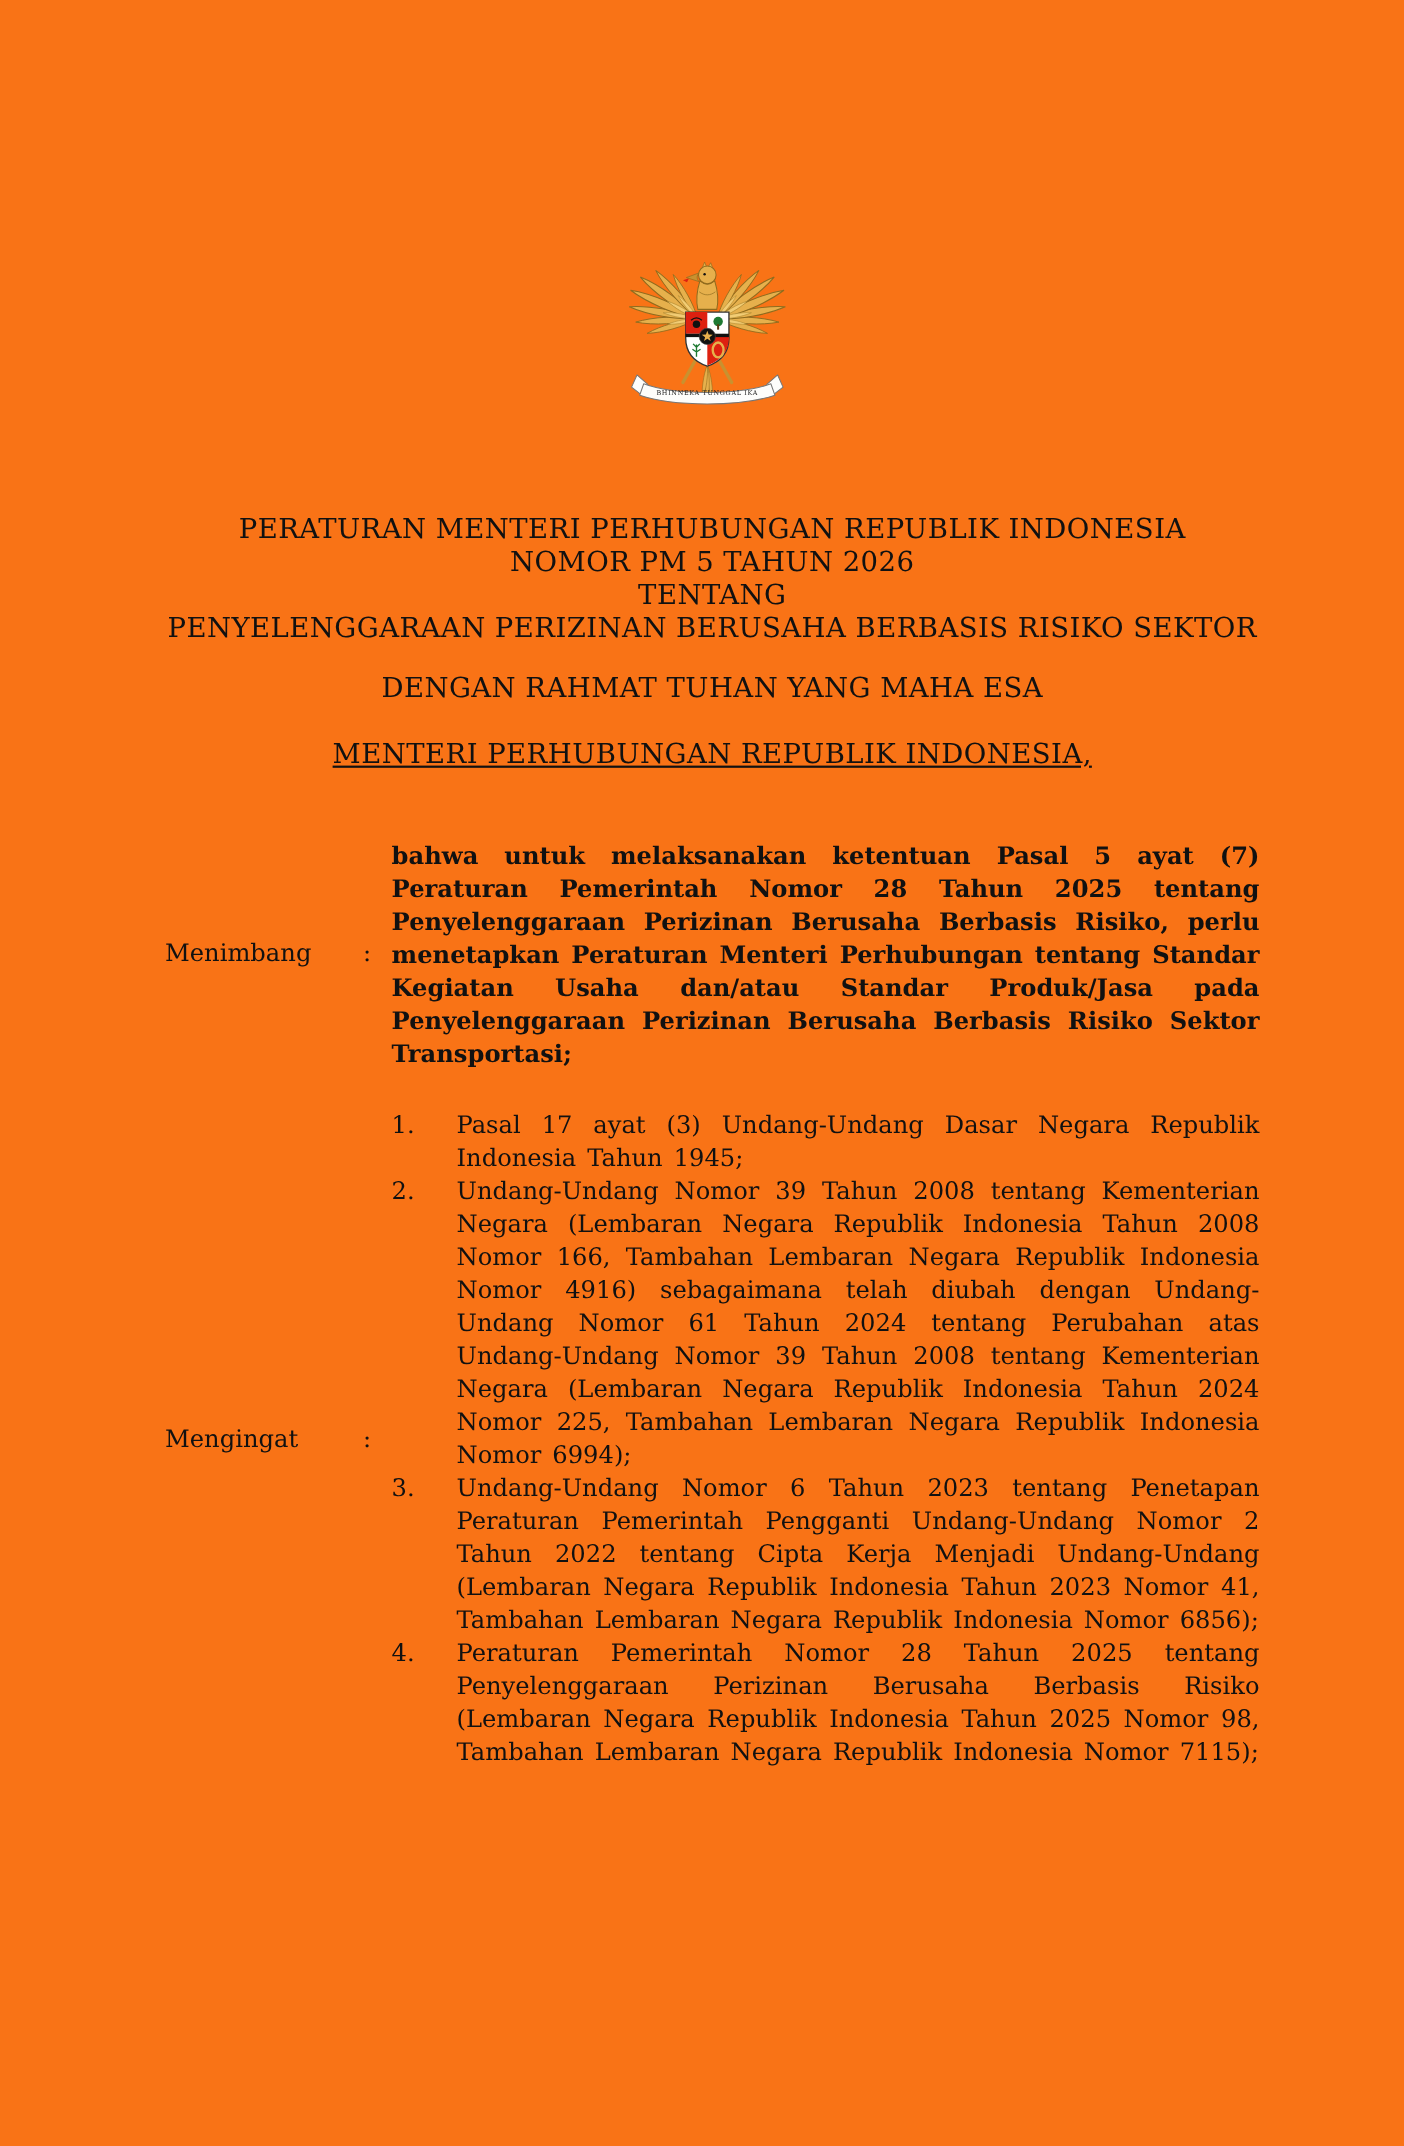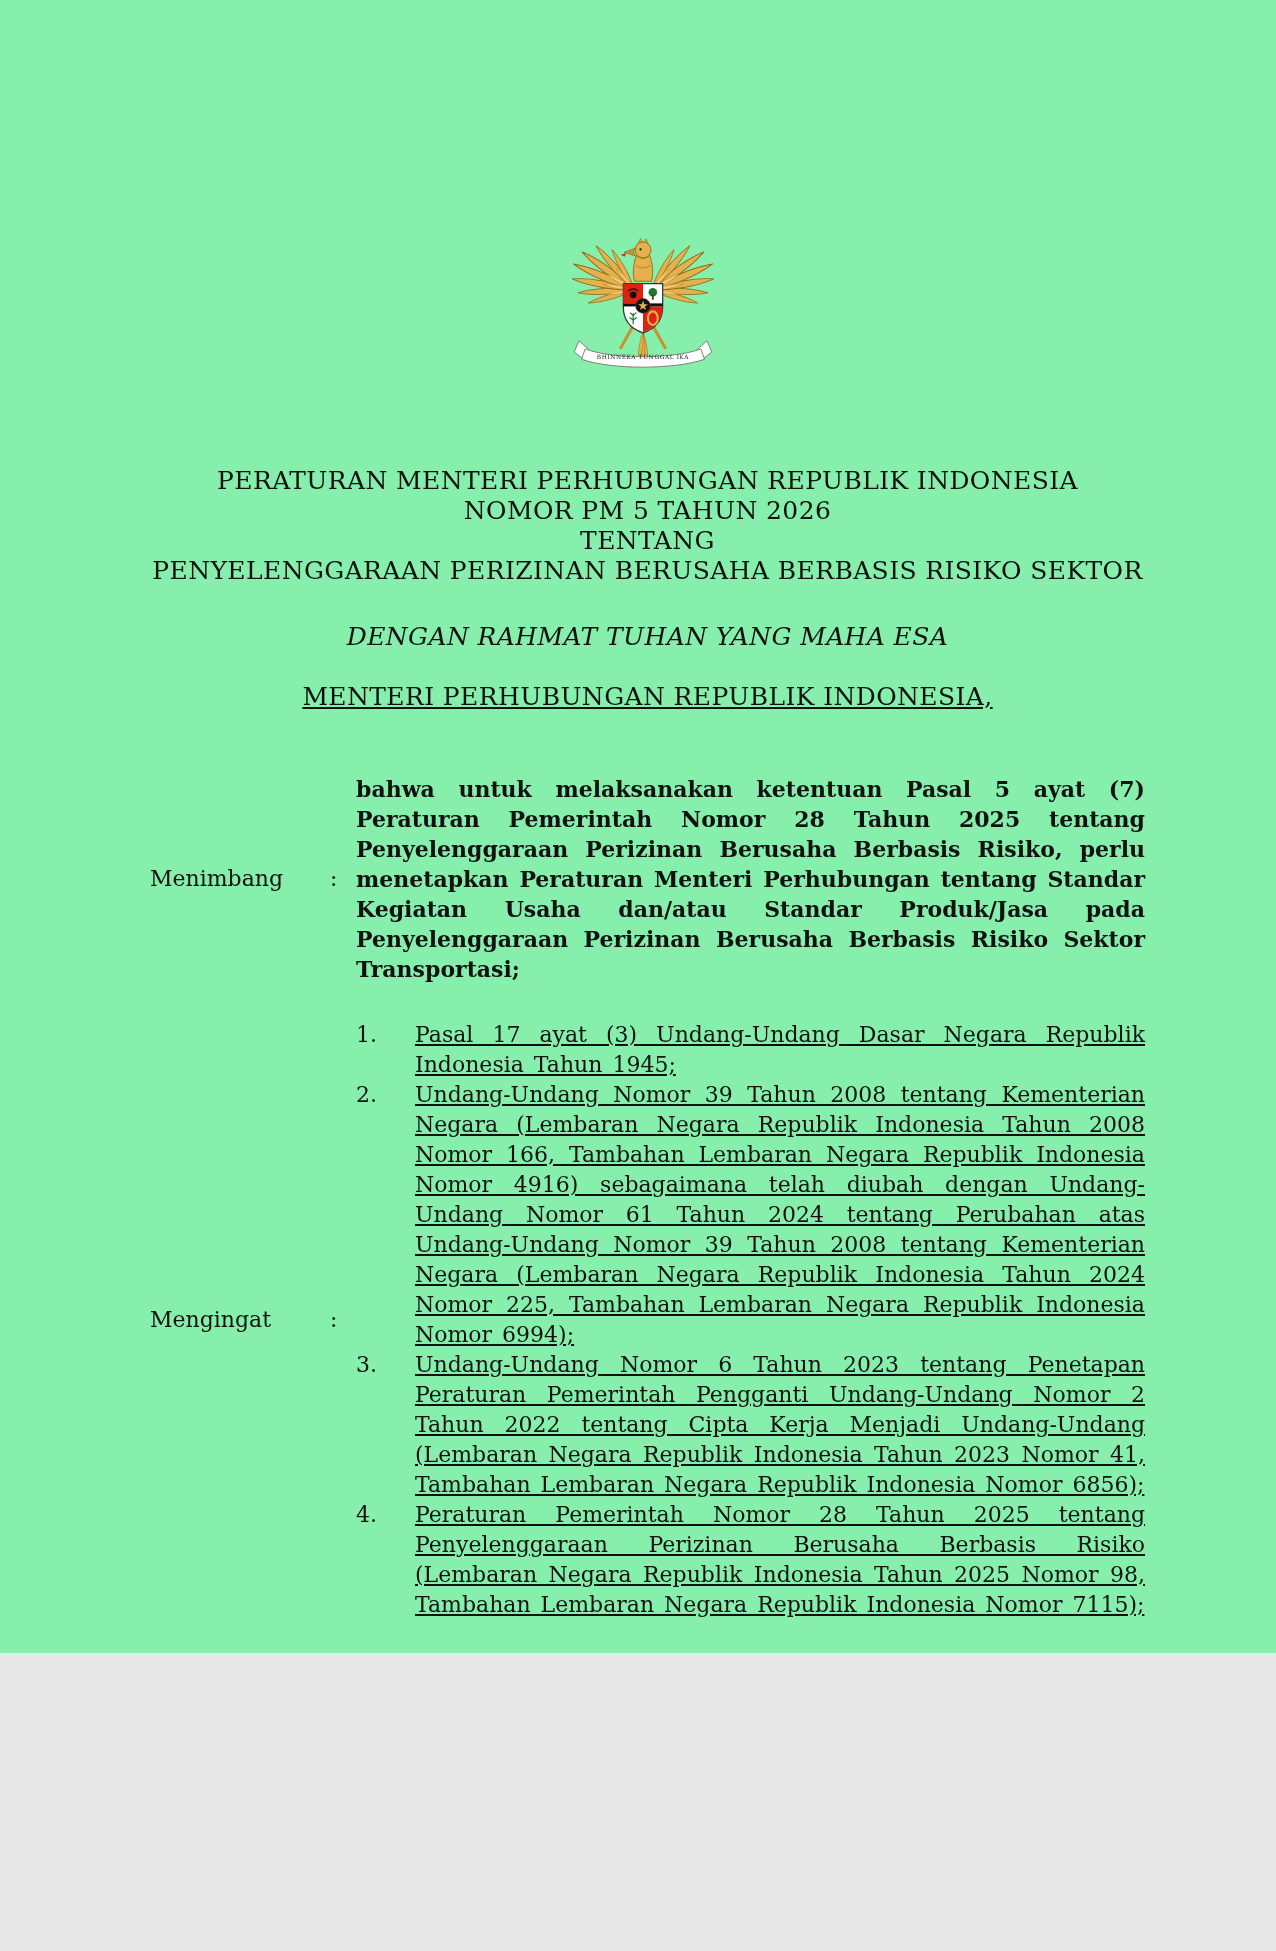--- a/index.html
+++ b/index.html
@@ -1,20 +1,20 @@
 <!DOCTYPE html>
 <html><head>
 <meta charset="utf-8">
 <style>
   html,body{margin:0;padding:0;background:#e8e8e8;}
   .page{
     position:relative;
-    width:1276px;height:1653px;
+    width:1276px;height:1951px;
     margin:0 auto;
-    background:#86efac;
+    background:#f97316;
     box-sizing:border-box;
     padding:233px 131px 0 150px;
     font-family:"DejaVu Serif","Liberation Serif",serif;
     color:#111111;
     font-size:22px;
     line-height:30px;
     overflow:hidden;
   }
   .emblem-wrap{text-align:center;margin-left:-10px;height:150px;}
   .emblem-wrap svg{display:inline-block;}
@@ -24,32 +24,32 @@
     font-size:25px;
     line-height:30px;
     letter-spacing:.4px;
   }
   .center-line{
     text-align:center;
     font-size:25px;
     line-height:30px;
     letter-spacing:.4px;
   }
-  .invocation{margin-top:36px;font-style:italic;}
+  .invocation{margin-top:25px;}
   .authority{margin-top:30px;text-decoration:underline;}
   .row{display:flex;align-items:center;}
   .row-considering{margin-top:62px;}
   .row-remembering{margin-top:36px;}
   .row-label{width:180px;flex:none;}
   .row-colon{width:26px;flex:none;}
   .row-body{flex:1;min-width:0;}
   .justify{text-align:justify;word-spacing:3px;font-weight:bold;}
   .list-item{display:flex;align-items:flex-start;}
   .list-num{width:59px;flex:none;}
-  .list-text{flex:1;min-width:0;text-align:justify;word-spacing:3px;text-decoration:underline;}
+  .list-text{flex:1;min-width:0;text-align:justify;word-spacing:3px;}
 </style>
 </head>
 <body>
 
 <div class="page">
 
   <div class="emblem-wrap">
     <svg width="150" height="142" viewBox="28 58 244 230" xmlns="http://www.w3.org/2000/svg">
 
       <g fill="#E6B04C" stroke="#8F6B1E" stroke-width="1.5">

